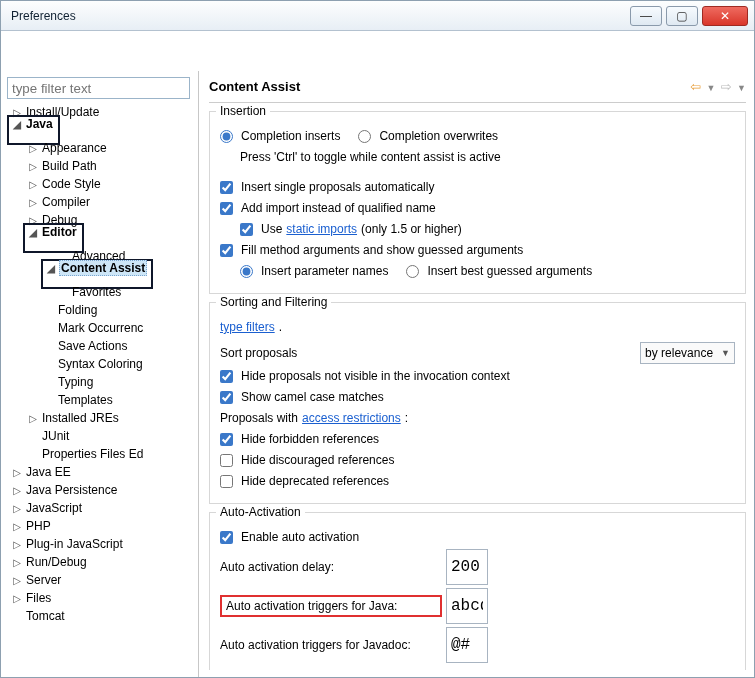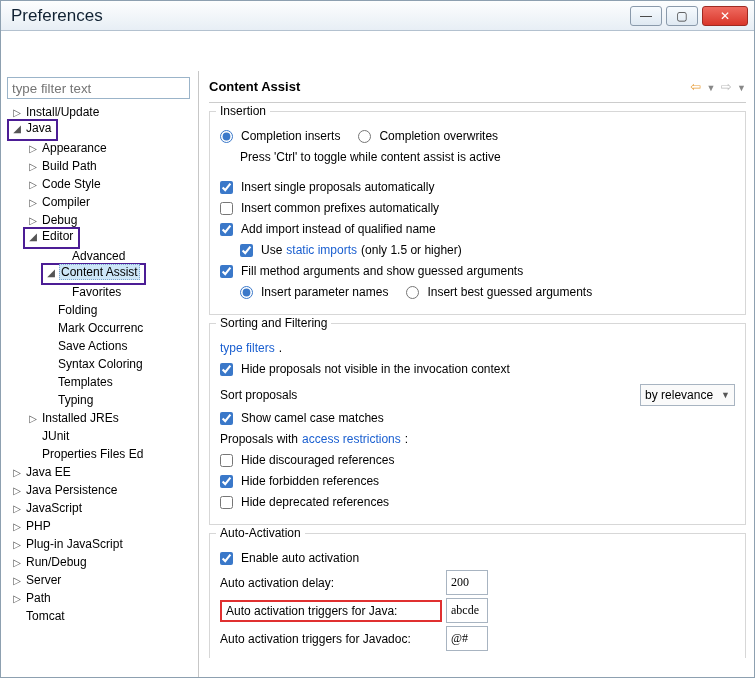--- a/index.html
+++ b/index.html
@@ -15,21 +15,21 @@
   }
   
   .titlebar {
     height: 30px;
     background: linear-gradient(#fdfefe, #e7eef5);
     border-bottom: 1px solid #b3c1cf;
     display: flex;
     align-items: center;
     padding: 0 6px;
   }
-  .titlebar .title { flex: 1; color: #123; padding-left: 4px; font-size: 17px; }
+  .titlebar .title { flex: 1; color: #123; padding-left: 4px; font-size: 12px; }
   .winbtns { display: flex; gap: 4px; }
   .winbtn {
     width: 32px; height: 20px;
     border: 1px solid #8a9aab;
     border-radius: 3px;
     background: linear-gradient(#f7fbfe,#dfe9f2);
     display: flex; align-items: center; justify-content: center;
     font-size: 12px; color: #333;
   }
   .winbtn.close { background: linear-gradient(#ef6b60,#d9362a); color:#fff; border-color:#9e2a22; width:46px; }
@@ -63,21 +63,21 @@
   .tree::-webkit-scrollbar-thumb { background:#cfd8e2; border:1px solid #aab7c4; border-radius:2px; }
   .row { display:flex; align-items:center; height:18px; cursor:default; }
   .caret {
     width:12px; height:12px; margin-right:2px;
     display:inline-flex; align-items:center; justify-content:center;
     font-size:10px; color:#555;
   }
   .ind { display:inline-block; }
   .sel .lbl { background:#cde6f7; border:1px dotted #7ba7d1; padding:0 1px; }
   .lbl { padding:0 1px; }
-  .redbox { border:2px solid #4c1d95; padding:0 4px 4px 2px; margin:-2px 0; }
+  .redbox { border:2px solid #0f172a; padding:0 4px 12px 2px; margin:-2px 0;font-weight:bold; }
   
   .rightpane {
     flex:1;
     padding: 6px 8px 0 10px;
     overflow-y:auto;
   }
   .rightheader {
     display:flex; align-items:center;
     border-bottom:1px solid #ccc;
     padding: 2px 0 8px 0;
@@ -96,24 +96,24 @@
     background:#fff; padding:0 4px;
     display:inline-block;
   }
   .group .body { margin-top:-8px; }
   .line { display:flex; align-items:center; margin:3px 0; min-height:18px; gap:4px; }
   .subline { margin-left:20px; }
   input[type=checkbox], input[type=radio] {
     margin:0 4px 0 0; width:13px; height:13px;
     accent-color: #3a78c9;
   }
-  .link { color:#1a5fd0; cursor:pointer; }
+  .link { color:#1a5fd0; text-decoration:underline; cursor:pointer; }
   .textbox {
-    border:1px solid #a8b4c1; height:25px; padding:1px 4px;
-    font-family:Liberation Serif, serif; font-size:12px;
+    border:1px solid #a8b4c1; height:36px; padding:1px 4px;
+    font-family:Liberation Mono, monospace; font-size:16px;
   }
   .combo {
     border:1px solid #a8b4c1; height:22px; padding:1px 4px;
     display:inline-flex; align-items:center; background:#fafafa;
   }
   .combo .drop { margin-left:8px; font-size:9px; color:#555; }
   .fieldlabel { display:inline-block; }
   .redbox2 { border:2px solid #e03030; padding:2px 4px; }
 </style>
 </head>
@@ -194,25 +194,25 @@
       <div class="row">
           <span class="ind" style="width:50px"></span>
           <span class="lbl">Save Actions</span>
         </div>
       <div class="row">
           <span class="ind" style="width:50px"></span>
           <span class="lbl">Syntax Coloring</span>
         </div>
       <div class="row">
           <span class="ind" style="width:50px"></span>
+          <span class="lbl">Typing</span>
+        </div>
+      <div class="row">
+          <span class="ind" style="width:50px"></span>
           <span class="lbl">Templates</span>
-        </div>
-      <div class="row">
-          <span class="ind" style="width:50px"></span>
-          <span class="lbl">Typing</span>
         </div>
       <div class="row">
           <span class="ind" style="width:20px"></span>
           <span class="caret">▷</span>
           <span class="lbl">Installed JREs</span>
         </div>
       <div class="row">
           <span class="ind" style="width:34px"></span>
           <span class="lbl">JUnit</span>
         </div>
@@ -251,21 +251,21 @@
           <span class="lbl">Run/Debug</span>
         </div>
       <div class="row">
           <span class="ind" style="width:4px"></span>
           <span class="caret">▷</span>
           <span class="lbl">Server</span>
         </div>
       <div class="row">
           <span class="ind" style="width:4px"></span>
           <span class="caret">▷</span>
-          <span class="lbl">Path</span>
+          <span class="lbl">Files</span>
         </div>
       <div class="row">
           <span class="ind" style="width:18px"></span>
           <span class="lbl">Tomcat</span>
         </div>
     </div>
   </div>
 
   <div class="rightpane">
     <div class="rightheader">
@@ -290,24 +290,20 @@
         </div>
         <div class="line subline">
             <span>Press 'Ctrl' to toggle while content assist is active</span>
           </div>
         <div style="height:6px"></div>
         <div class="line">
             <input type="checkbox" checked="" style="">
             <span>Insert single proposals automatically</span>
           </div>
         <div class="line">
-            <input type="checkbox" style="">
-            <span>Insert common prefixes automatically</span>
-          </div>
-        <div class="line">
             <input type="checkbox" checked="" style="">
             <span>Add import instead of qualified name</span>
           </div>
         <div class="line subline">
           <input type="checkbox" checked="" style="">
           <span>Use </span>
           <span class="link">static imports</span>
           <span> (only 1.5 or higher)</span>
         </div>
         <div class="line">
@@ -324,47 +320,47 @@
       </div>
     </div>
 
     <div class="group">
       <span class="legend">Sorting and Filtering</span>
       <div class="body">
         <div class="line">
           <span class="link">type filters</span>
             <span>.</span>
         </div>
-        <div class="line">
-            <input type="checkbox" checked="" style="">
-            <span>Hide proposals not visible in the invocation context</span>
-          </div>
         <div class="line" style="justify-content:space-between; margin-top:6px;">
           <span>Sort proposals</span>
           <div class="combo">
             <span>by relevance</span>
             <span class="drop">▼</span>
           </div>
         </div>
         <div class="line">
             <input type="checkbox" checked="" style="">
+            <span>Hide proposals not visible in the invocation context</span>
+          </div>
+        <div class="line">
+            <input type="checkbox" checked="" style="">
             <span>Show camel case matches</span>
           </div>
         <div class="line">
           <span>Proposals with </span>
           <span class="link">access restrictions</span>
             <span>:</span>
         </div>
         <div class="line">
+            <input type="checkbox" checked="" style="">
+            <span>Hide forbidden references</span>
+          </div>
+        <div class="line">
             <input type="checkbox" style="">
             <span>Hide discouraged references</span>
-          </div>
-        <div class="line">
-            <input type="checkbox" checked="" style="">
-            <span>Hide forbidden references</span>
           </div>
         <div class="line">
             <input type="checkbox" style="">
             <span>Hide deprecated references</span>
           </div>
       </div>
     </div>
 
     <div class="group" style="border-bottom:none; padding-bottom:4px;">
       <span class="legend">Auto-Activation</span>

